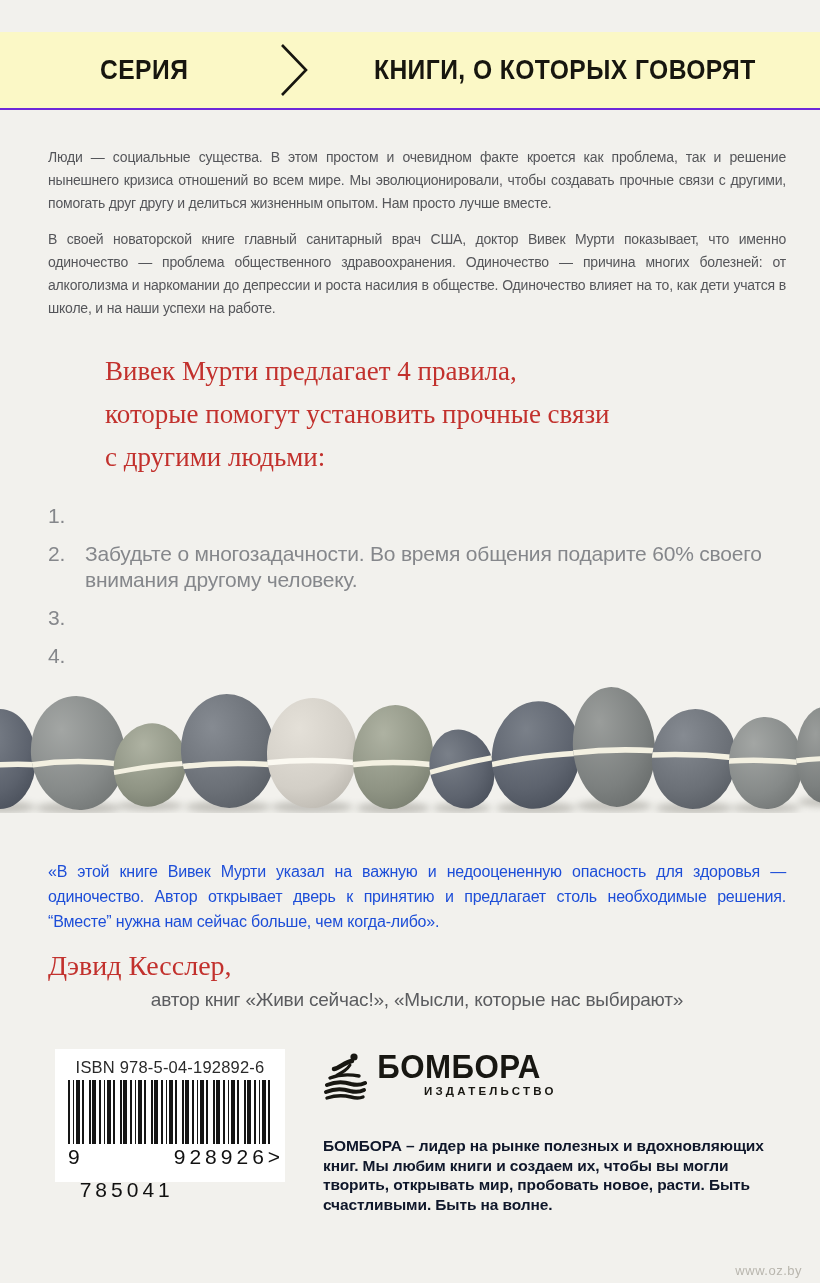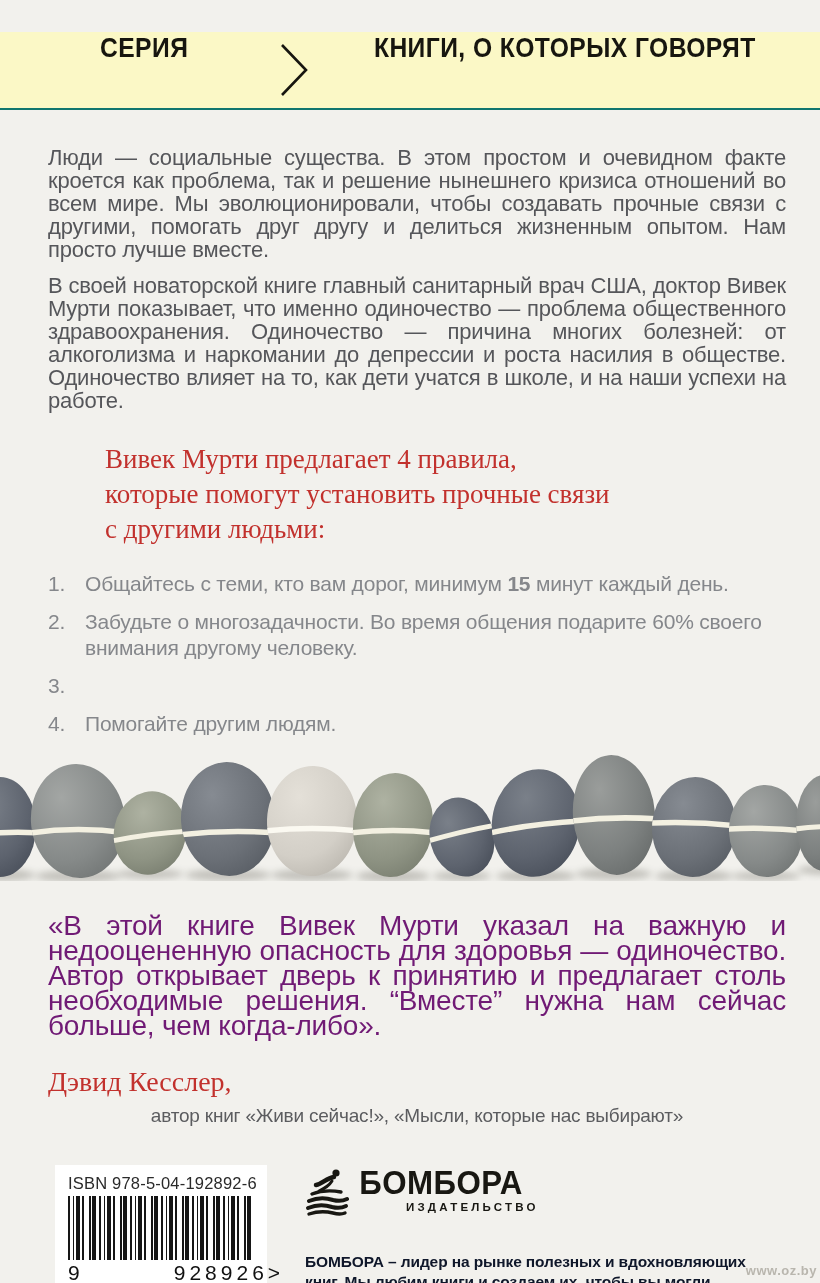--- a/index.html
+++ b/index.html
@@ -1,54 +1,54 @@
 <!DOCTYPE html>
 <html lang="ru"><head>
 <meta charset="utf-8">
 <style>
   html,body{margin:0;padding:0;}
   body{background:#e8e7e3;font-family:"Liberation Sans",sans-serif;}
   .page{position:relative;width:820px;height:1283px;margin:0 auto;background:#f2f1ed;overflow:hidden;}
 
   
-  .band{margin-top:32px;height:76px;background:#fbf8c6;border-bottom:2px solid #0f766e;
-        display:flex;}
+  .band{margin-top:32px;height:76px;background:#fbf8c6;border-bottom:2px solid #6d28d9;
+        display:flex;align-items:center;}
   .band-series{margin-left:100px;font-size:28px;font-weight:bold;color:#17160f;
                letter-spacing:.5px;display:inline-block;transform:scaleX(.88);transform-origin:left center;white-space:nowrap;}
   .band-chevron{margin-left:78px;flex:none;display:flex;align-items:center;}
   .band-title{flex:1;text-align:center;font-size:28px;font-weight:bold;color:#17160f;
               letter-spacing:.5px;transform:scaleX(.88);transform-origin:center;white-space:nowrap;}
 
   
   .content{padding:0 34px 0 48px;}
-  .intro{font-size:22px;line-height:23px;letter-spacing:-.2px;color:#55565a;
+  .intro{font-size:14px;line-height:23px;letter-spacing:-.2px;color:#55565a;
          text-align:justify;margin:0 0 13px 0;}
   .intro.first{margin-top:36px;}
 
   .highlight{margin:30px 0 24px 57px;font-family:"Liberation Serif",serif;
-             font-size:27px;line-height:35px;color:#c2312d;white-space:pre-line;}
+             font-size:27px;line-height:43px;color:#c2312d;white-space:pre-line;}
 
   .rules{margin-top:24px;}
   .rule{display:flex;margin-bottom:12px;color:#85878b;font-size:21px;line-height:26px;letter-spacing:-.2px;}
   .rule-num{flex:none;width:37px;}
   .rule b{font-weight:bold;}
 
   
   .pebbles{display:block;margin-top:10px;width:820px;height:132px;}
 
   
-  .quote{margin-top:32px;font-size:28px;line-height:25px;letter-spacing:-.2px;
-         color:#701a75;text-align:justify;}
+  .quote{margin-top:46px;font-size:16px;line-height:25px;letter-spacing:-.2px;
+         color:#1d4ed8;text-align:justify;}
   .quote-author{margin-top:12px;text-align:left;font-family:"Liberation Serif",serif;
                 font-size:28px;color:#c2312d;}
   .quote-note{margin-top:7px;text-align:center;font-size:19px;letter-spacing:-.2px;color:#5b5c5f;}
 
   
   .bottom{margin-top:38px;display:flex;align-items:flex-start;padding:0 30px 0 55px;}
-  .isbn-box{flex:none;width:212px;height:133px;background:#ffffff;box-sizing:border-box;
+  .isbn-box{flex:none;width:230px;height:133px;background:#ffffff;box-sizing:border-box;
             padding:9px 13px 6px;}
   .isbn-label{text-align:center;font-size:16.5px;letter-spacing:.2px;color:#2a2a2a;white-space:nowrap;}
   .bars{height:64px;margin-top:3px;
         background:repeating-linear-gradient(90deg,
           #161616 0 2px,#fff 2px 5px,#161616 5px 6px,#fff 6px 8px,
           #161616 8px 12px,#fff 12px 14px,#161616 14px 16px,#fff 16px 21px,
           #161616 21px 23px,#fff 23px 24px,#161616 24px 28px,#fff 28px 31px);}
   .digits{display:flex;align-items:flex-start;justify-content:space-between;
           margin-top:1px;font-size:21px;color:#111;}
   .guard{display:inline-block;width:6px;height:16px;margin-top:-5px;
@@ -57,21 +57,21 @@
   .pub{margin-left:38px;flex:1;}
   .pub-head{display:flex;align-items:flex-start;}
   .logo-icon{flex:none;margin-top:2px;}
   .logo-text{margin-left:9px;text-align:center;}
   .logo-title{font-size:34px;font-weight:bold;color:#181712;letter-spacing:.5px;line-height:34px;
               transform:scaleX(.92);transform-origin:left center;}
   .logo-sub{font-size:11.5px;font-weight:bold;color:#181712;letter-spacing:3.2px;margin-top:2px;margin-left:48px;}
   .pub-desc{margin-top:31px;font-size:15.5px;line-height:19.5px;font-weight:bold;
             color:#0f172a;max-width:468px;letter-spacing:-.1px;}
 
-  .watermark{position:absolute;right:3px;bottom:5px;font-size:13px;color:#b9b6ae;letter-spacing:.5px;font-weight:bold;}
+  .watermark{position:absolute;right:18px;bottom:5px;font-size:13px;color:#b9b6ae;letter-spacing:.5px;}
 </style>
 </head>
 <body>
 
 <div class="page">
 
   <div class="band">
     <span class="band-series">СЕРИЯ</span>
     <span class="band-chevron">
       <svg width="32" height="56" viewBox="0 0 32 56">
@@ -85,32 +85,30 @@
     <p class="intro first">Люди — социальные существа. В этом простом и очевидном факте кроется как проблема, так и решение нынешнего кризиса отношений во всем мире. Мы эволюционировали, чтобы создавать прочные связи с другими, помогать друг другу и делиться жизненным опытом. Нам просто лучше вместе.</p>
     <p class="intro">В своей новаторской книге главный санитарный врач США, доктор Вивек Мурти показывает, что именно одиночество — проблема общественного здравоохранения. Одиночество — причина многих болезней: от алкоголизма и наркомании до депрессии и роста насилия в обществе. Одиночество влияет на то, как дети учатся в школе, и на наши успехи на работе.</p>
 
     <div class="highlight">Вивек Мурти предлагает 4 правила,
 которые помогут установить прочные связи
 с другими людьми:</div>
 
     <div class="rules">
       <div class="rule">
         <span class="rule-num">1.</span>
-        <span><span>Общайтесь с теми, кто вам дорог, минимум </span><b>15</b><span> минут каждый день.</span></span>
       </div>
       <div class="rule">
         <span class="rule-num">2.</span>
         <span><span>Забудьте о многозадачности. Во время общения подарите 60% своего внимания другому человеку.</span><b></b><span></span></span>
       </div>
       <div class="rule">
         <span class="rule-num">3.</span>
       </div>
       <div class="rule">
         <span class="rule-num">4.</span>
-        <span><span>Помогайте другим людям.</span><b></b><span></span></span>
       </div>
     </div>
   </div>
 
   <svg class="pebbles" viewBox="0 0 820 132">
     <defs>
       <filter id="blur" x="-50%" y="-50%" width="200%" height="200%">
           <feGaussianBlur stdDeviation="3.5"></feGaussianBlur>
         </filter>
       <radialGradient id="gGray" cx="35%" cy="28%" r="85%">

